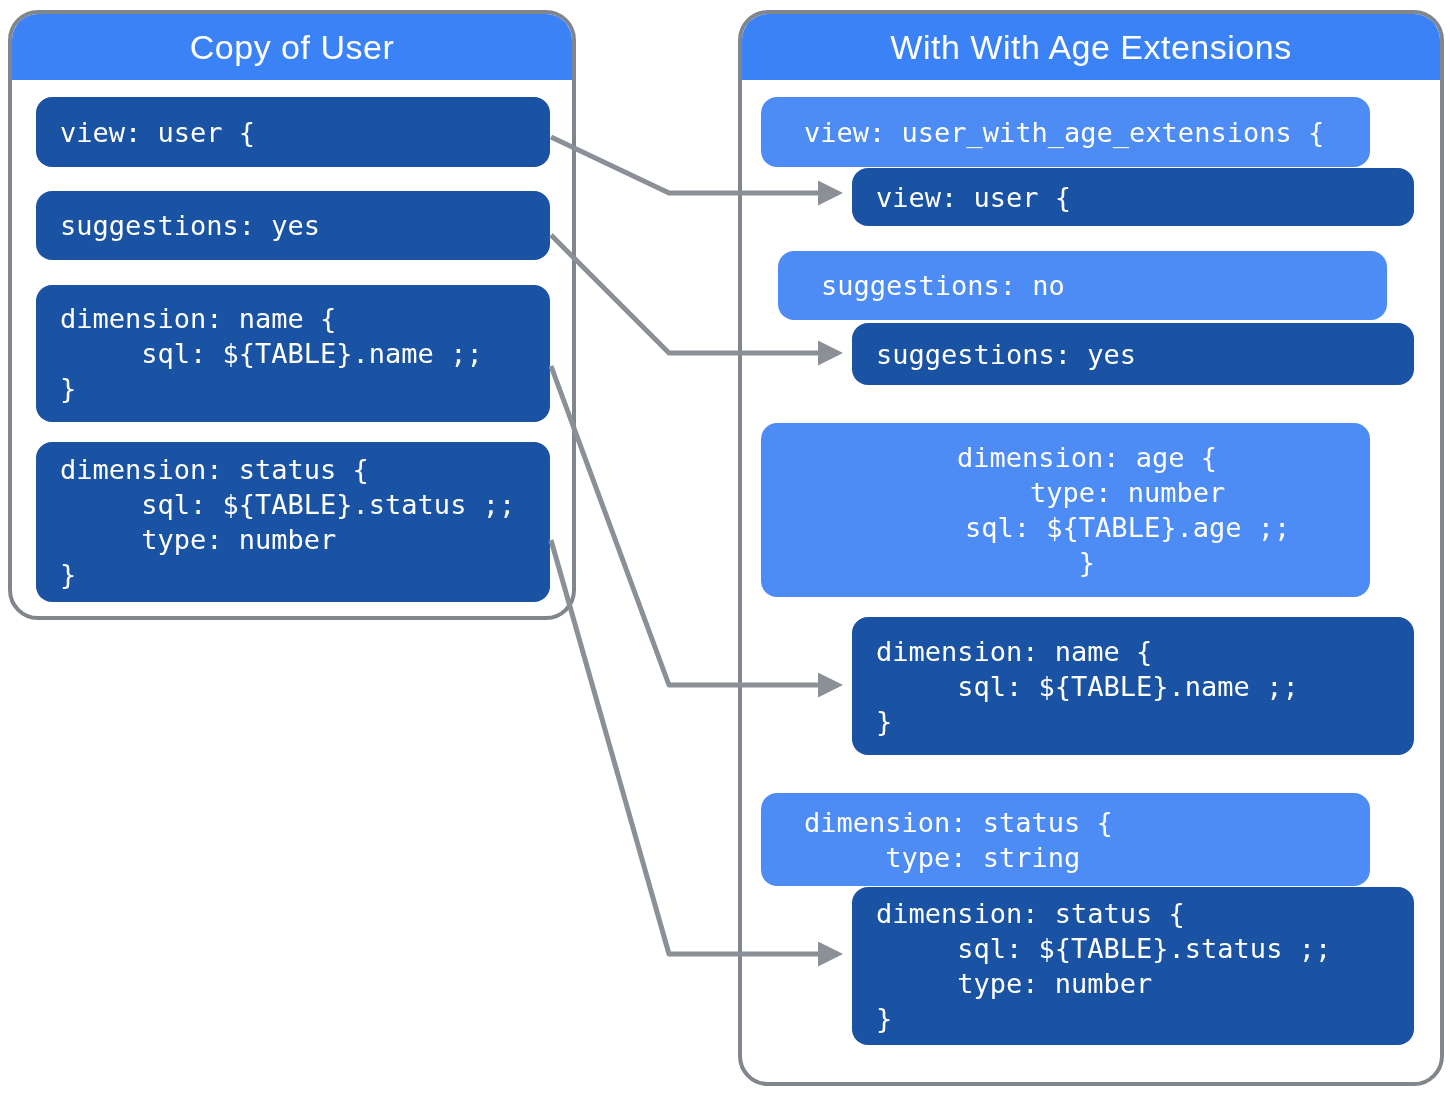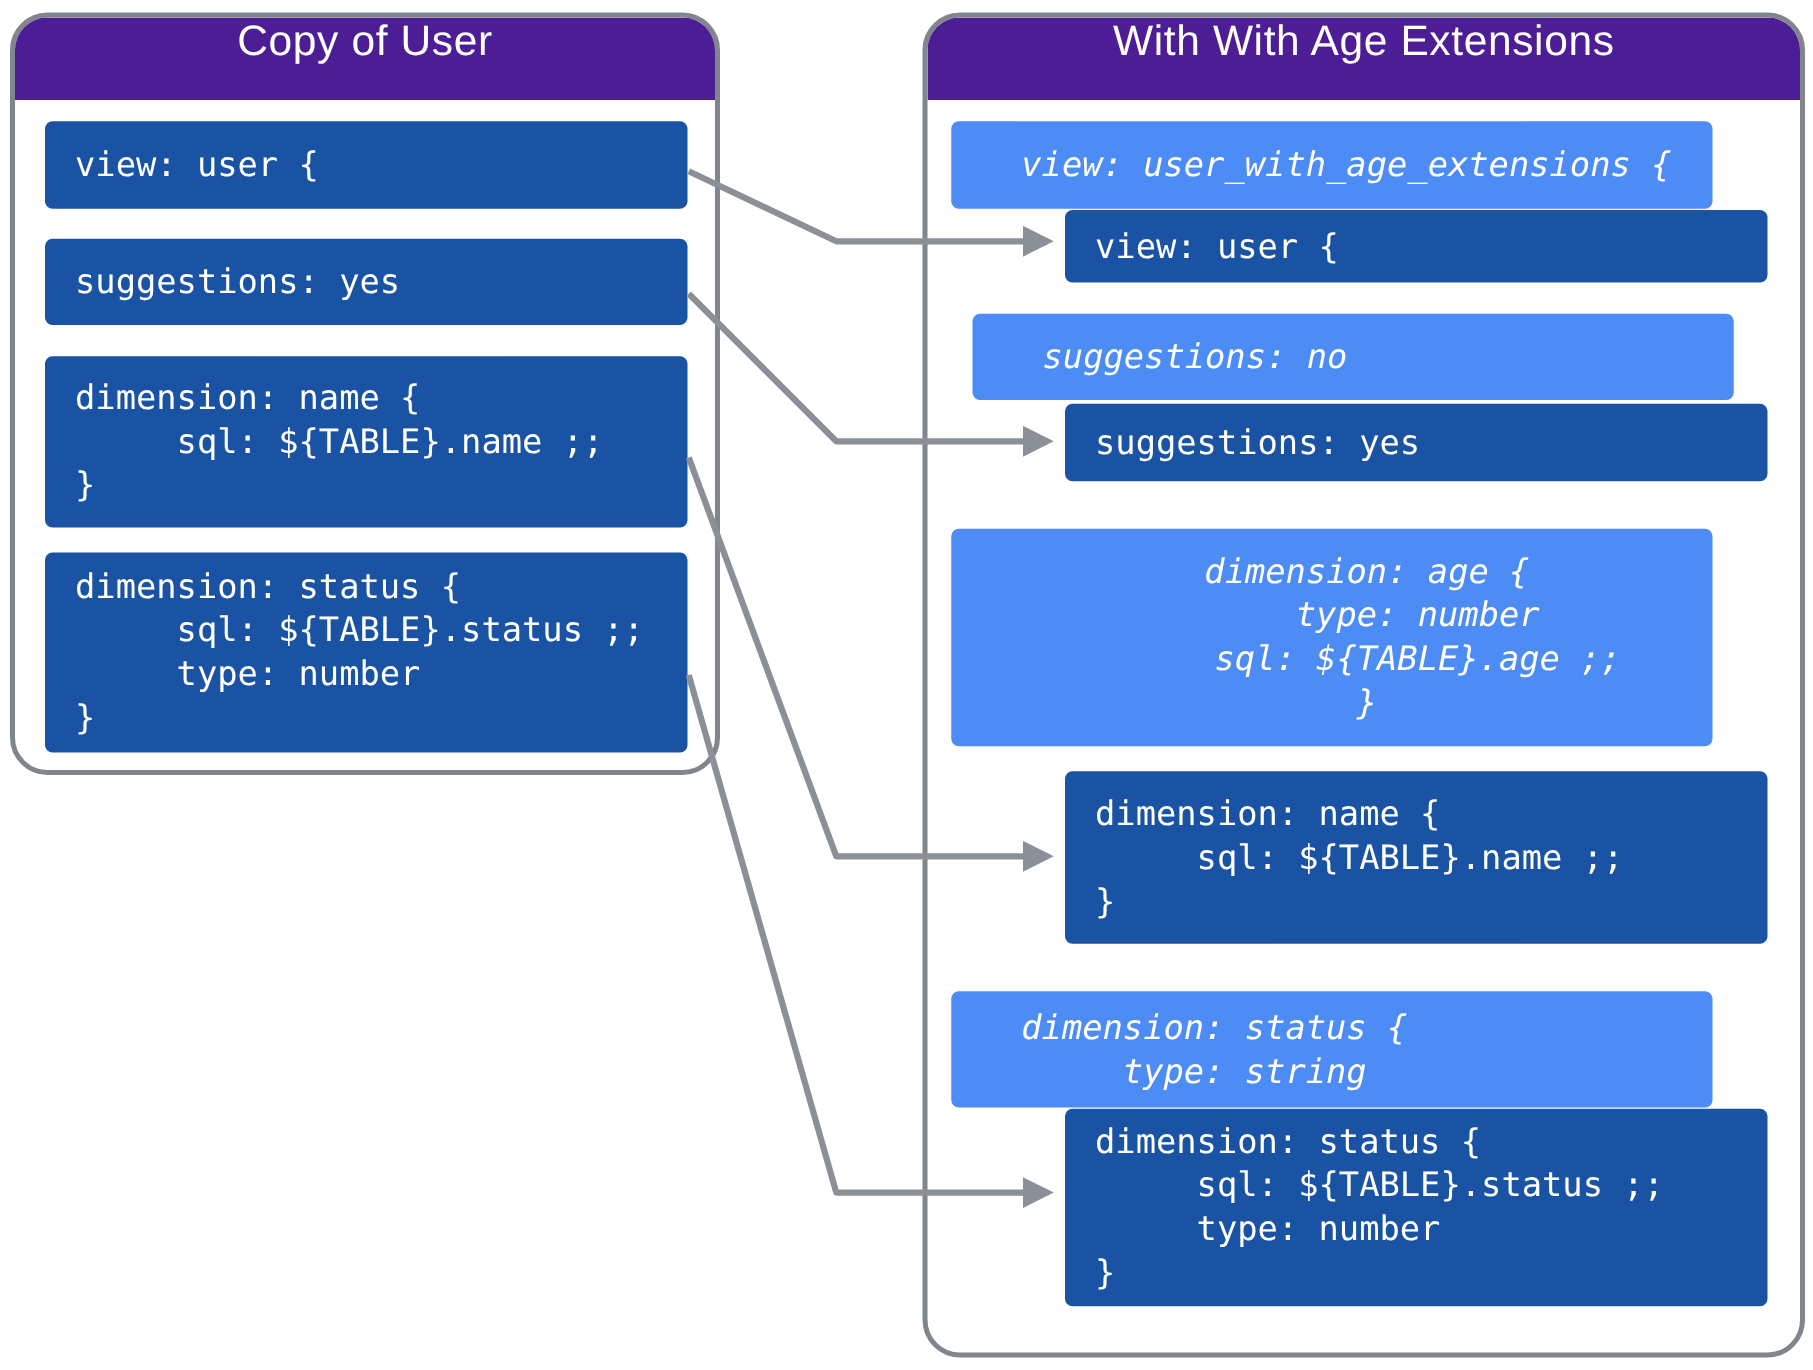--- a/index.html
+++ b/index.html
@@ -13,48 +13,49 @@
   }
   .panel{
     position:absolute;
     background:#ffffff;
     border:4px solid #80868C;
     border-radius:30px;
     overflow:hidden;
     box-sizing:border-box;
   }
   .panel-header{
-    background:#4c1d95;
+    background:#3b82f6;
     height:66px;
     display:flex;
+    align-items:center;
     justify-content:center;
   }
   .panel-title{
     color:#ffffff;
     font-size:34px;
     font-weight:500;
     letter-spacing:0.5px;
   }
   .code-block{
     position:absolute;
     box-sizing:border-box;
-    border-radius:6px;
+    border-radius:16px;
     color:#ffffff;
     font-family:"DejaVu Sans Mono","Liberation Mono",monospace;
     font-size:27px;
     line-height:35px;
     white-space:pre;
     display:flex;
     flex-direction:column;
     justify-content:center;
   }
   .dark{ background:#1A52A4; z-index:1; }
   .light{ background:#4D8BF5; z-index:2; }
   .pad-l{ padding-left:24px; }
-  .pad-light{ padding-left:56px;font-style:italic; }
+  .pad-light{ padding-left:43px; }
   .pad-dark{ padding-left:24px; }
   #arrow-layer{
     position:absolute;
     left:0; top:0;
     width:1450px; height:1096px;
     z-index:3;
     pointer-events:none;
   }
 </style>
 </head>

